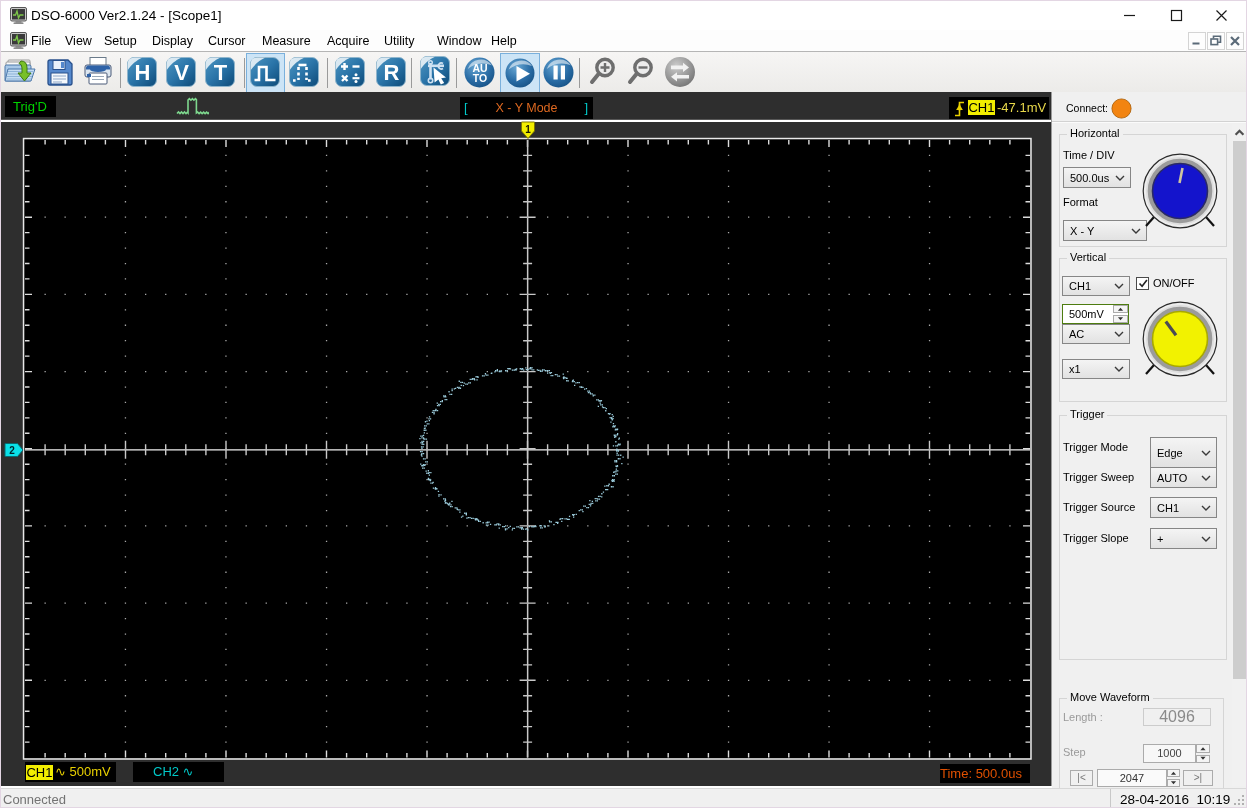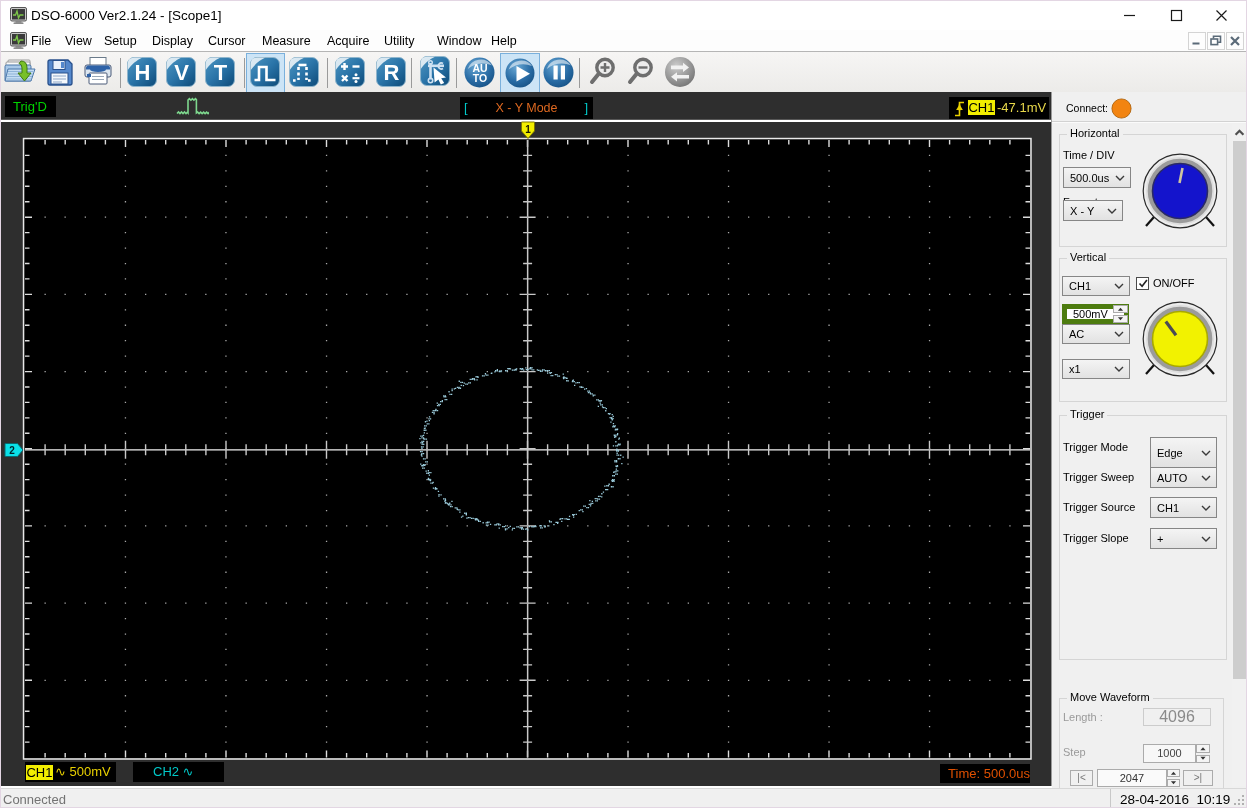--- a/index.html
+++ b/index.html
@@ -294,21 +294,21 @@
 </svg></div>
 <span class="abs" style="left:19px;top:3px;width:27px;height:15px;background:#f2ee00;color:#000;font-size:13px;line-height:15px;text-align:center">CH1</span>
 <span class="abs" style="left:48px;top:3px;color:#e8d84a;font-size:13px">-47.1mV</span>
 </div>
 
 <div class="abs" style="left:25px;top:762px;width:91px;height:20px;background:#000;font-size:13px;line-height:20px">
 <span class="abs" style="left:1px;top:3px;width:27px;height:15px;background:#f2ee00;color:#000;text-align:center;line-height:15px">CH1</span>
 <span class="abs" style="left:30px;color:#e8d000">∿ 500mV</span>
   </div>
 <div class="abs" style="left:133px;top:762px;width:91px;height:20px;background:#000;font-size:13px;line-height:20px;color:#00c8c8"><span style="margin-left:20px">CH2 ∿ 500mV</span></div>
-<div class="abs" style="left:940px;top:764px;width:90px;height:19px;background:#000;font-size:13px;line-height:19px;color:#e05000;text-align:right">Time: 500.0us</div>
+<div class="abs" style="left:940px;top:764px;width:90px;height:19px;background:#000;font-size:13px;line-height:19px;color:#e05000;text-align:left">Time: 500.0us</div>
 
 <div style="position:absolute;left:1051px;top:92px;width:1px;height:696px;background:#9a9a9a"></div>
 <div style="position:absolute;left:1052px;top:92px;width:194px;height:696px;background:#f0f0f0"></div>
 <span style="position:absolute;left:1066px;top:102px;font-size:10.5px">Connect:</span>
 <svg style="position:absolute;left:1111px;top:98px" width="21" height="21">
     <circle cx="10.5" cy="10.5" r="9.6" fill="#f28411" stroke="#a85a00" stroke-width="0.8"></circle>
   </svg>
 <div style="position:absolute;left:1052px;top:121px;width:194px;height:1px;background:#d2d2d2"></div>
 <div style="position:absolute;left:1052px;top:122px;width:194px;height:1px;background:#fbfbfb"></div>
 <div style="position:absolute;left:1232px;top:124px;width:15px;height:662px;background:#f1f1f1"></div>
@@ -319,21 +319,21 @@
 <div style="position:absolute;left:1059px;top:134px;width:168px;height:113px;border:1px solid #d5d5d5;box-sizing:border-box"></div>
 <span style="position:absolute;left:1067px;top:127px;background:#f0f0f0;padding:0 3px;font-size:11px;">Horizontal</span>
 <span style="position:absolute;left:1063px;top:149px;font-size:11px">Time / DIV</span>
 <div style="position:absolute;left:1063px;top:167px;width:68px;height:21px;background:linear-gradient(#f4f4f4,#e2e2e2);border:1px solid #868686;box-sizing:border-box">
 <span style="position:absolute;left:6px;top:50%;transform:translateY(-50%);font-size:11px;color:#000">500.0us</span>
 <svg style="position:absolute;right:5px;top:50%;transform:translateY(-50%)" width="10" height="6" viewBox="0 0 10 6">
       <path d="M1,1 l4,4 l4,-4" fill="none" stroke="#3a3a3a" stroke-width="1.4"></path>
     </svg>
   </div>
 <span style="position:absolute;left:1063px;top:196px;font-size:11px">Format</span>
-<div style="position:absolute;left:1063px;top:200px;width:60px;height:21px;background:linear-gradient(#f4f4f4,#e2e2e2);border:1px solid #868686;box-sizing:border-box">
+<div style="position:absolute;left:1063px;top:220px;width:84px;height:21px;background:linear-gradient(#f4f4f4,#e2e2e2);border:1px solid #868686;box-sizing:border-box">
 <span style="position:absolute;left:6px;top:50%;transform:translateY(-50%);font-size:11px;color:#000">X - Y</span>
 <svg style="position:absolute;right:5px;top:50%;transform:translateY(-50%)" width="10" height="6" viewBox="0 0 10 6">
       <path d="M1,1 l4,4 l4,-4" fill="none" stroke="#3a3a3a" stroke-width="1.4"></path>
     </svg>
   </div>
 <svg style="position:absolute;left:1141px;top:152px" width="78" height="78" viewBox="-39 -39 78 78">
 <path d="M-26,26 L-34,35" stroke="#111" stroke-width="2.2"></path>
 <path d="M26,26 L34,35" stroke="#111" stroke-width="2.2"></path>
 <circle cx="0" cy="0" r="36.8" fill="#ededed" stroke="#2a2a2a" stroke-width="1.2"></circle>
 <circle cx="0" cy="0" r="33.2" fill="#9b9b9b" stroke="#dedede" stroke-width="1.8"></circle>
@@ -346,21 +346,21 @@
 <span style="position:absolute;left:6px;top:50%;transform:translateY(-50%);font-size:11px;color:#000">CH1</span>
 <svg style="position:absolute;right:5px;top:50%;transform:translateY(-50%)" width="10" height="6" viewBox="0 0 10 6">
       <path d="M1,1 l4,4 l4,-4" fill="none" stroke="#3a3a3a" stroke-width="1.4"></path>
     </svg>
   </div>
 <div style="position:absolute;left:1136px;top:277px;width:13px;height:13px;background:#fff;border:1px solid #4a4a4a;box-sizing:border-box"></div>
 <svg style="position:absolute;left:1137px;top:277px" width="13" height="13" viewBox="0 0 13 13">
     <path d="M2.5,6.5 l2.6,2.8 l4.8,-6.2" fill="none" stroke="#222" stroke-width="1.6"></path>
   </svg>
 <span style="position:absolute;left:1153px;top:277px;font-size:11px">ON/OFF</span>
-<div style="position:absolute;left:1062px;top:304px;width:67px;height:20px;background:#fff;border:5px solid #4d7c0f;box-sizing:border-box">
+<div style="position:absolute;left:1062px;top:304px;width:67px;height:20px;background:#fff;border:1px solid #4d7c0f;box-sizing:border-box">
     <span style="position:absolute;left:6px;top:50%;transform:translateY(-50%);font-size:11px">500mV</span>
   </div>
 <div style="position:absolute;left:1113px;top:305px;width:15px;height:18px">
 <div style="position:absolute;left:0;top:0;width:15px;height:8.0px;background:#f4f4f4;border:1px solid #ababab;box-sizing:border-box"></div>
 <div style="position:absolute;left:0;top:10.0px;width:15px;height:8.0px;background:#f4f4f4;border:1px solid #ababab;box-sizing:border-box"></div>
 <svg style="position:absolute;left:0;top:0" width="15" height="18" viewBox="0 0 15 18">
 <path d="M4.9,5.8 l2.6,-3 l2.6,3 z" fill="#333"></path>
 <path d="M4.9,12.2 l2.6,3 l2.6,-3 z" fill="#333"></path>
     </svg>
   </div>

